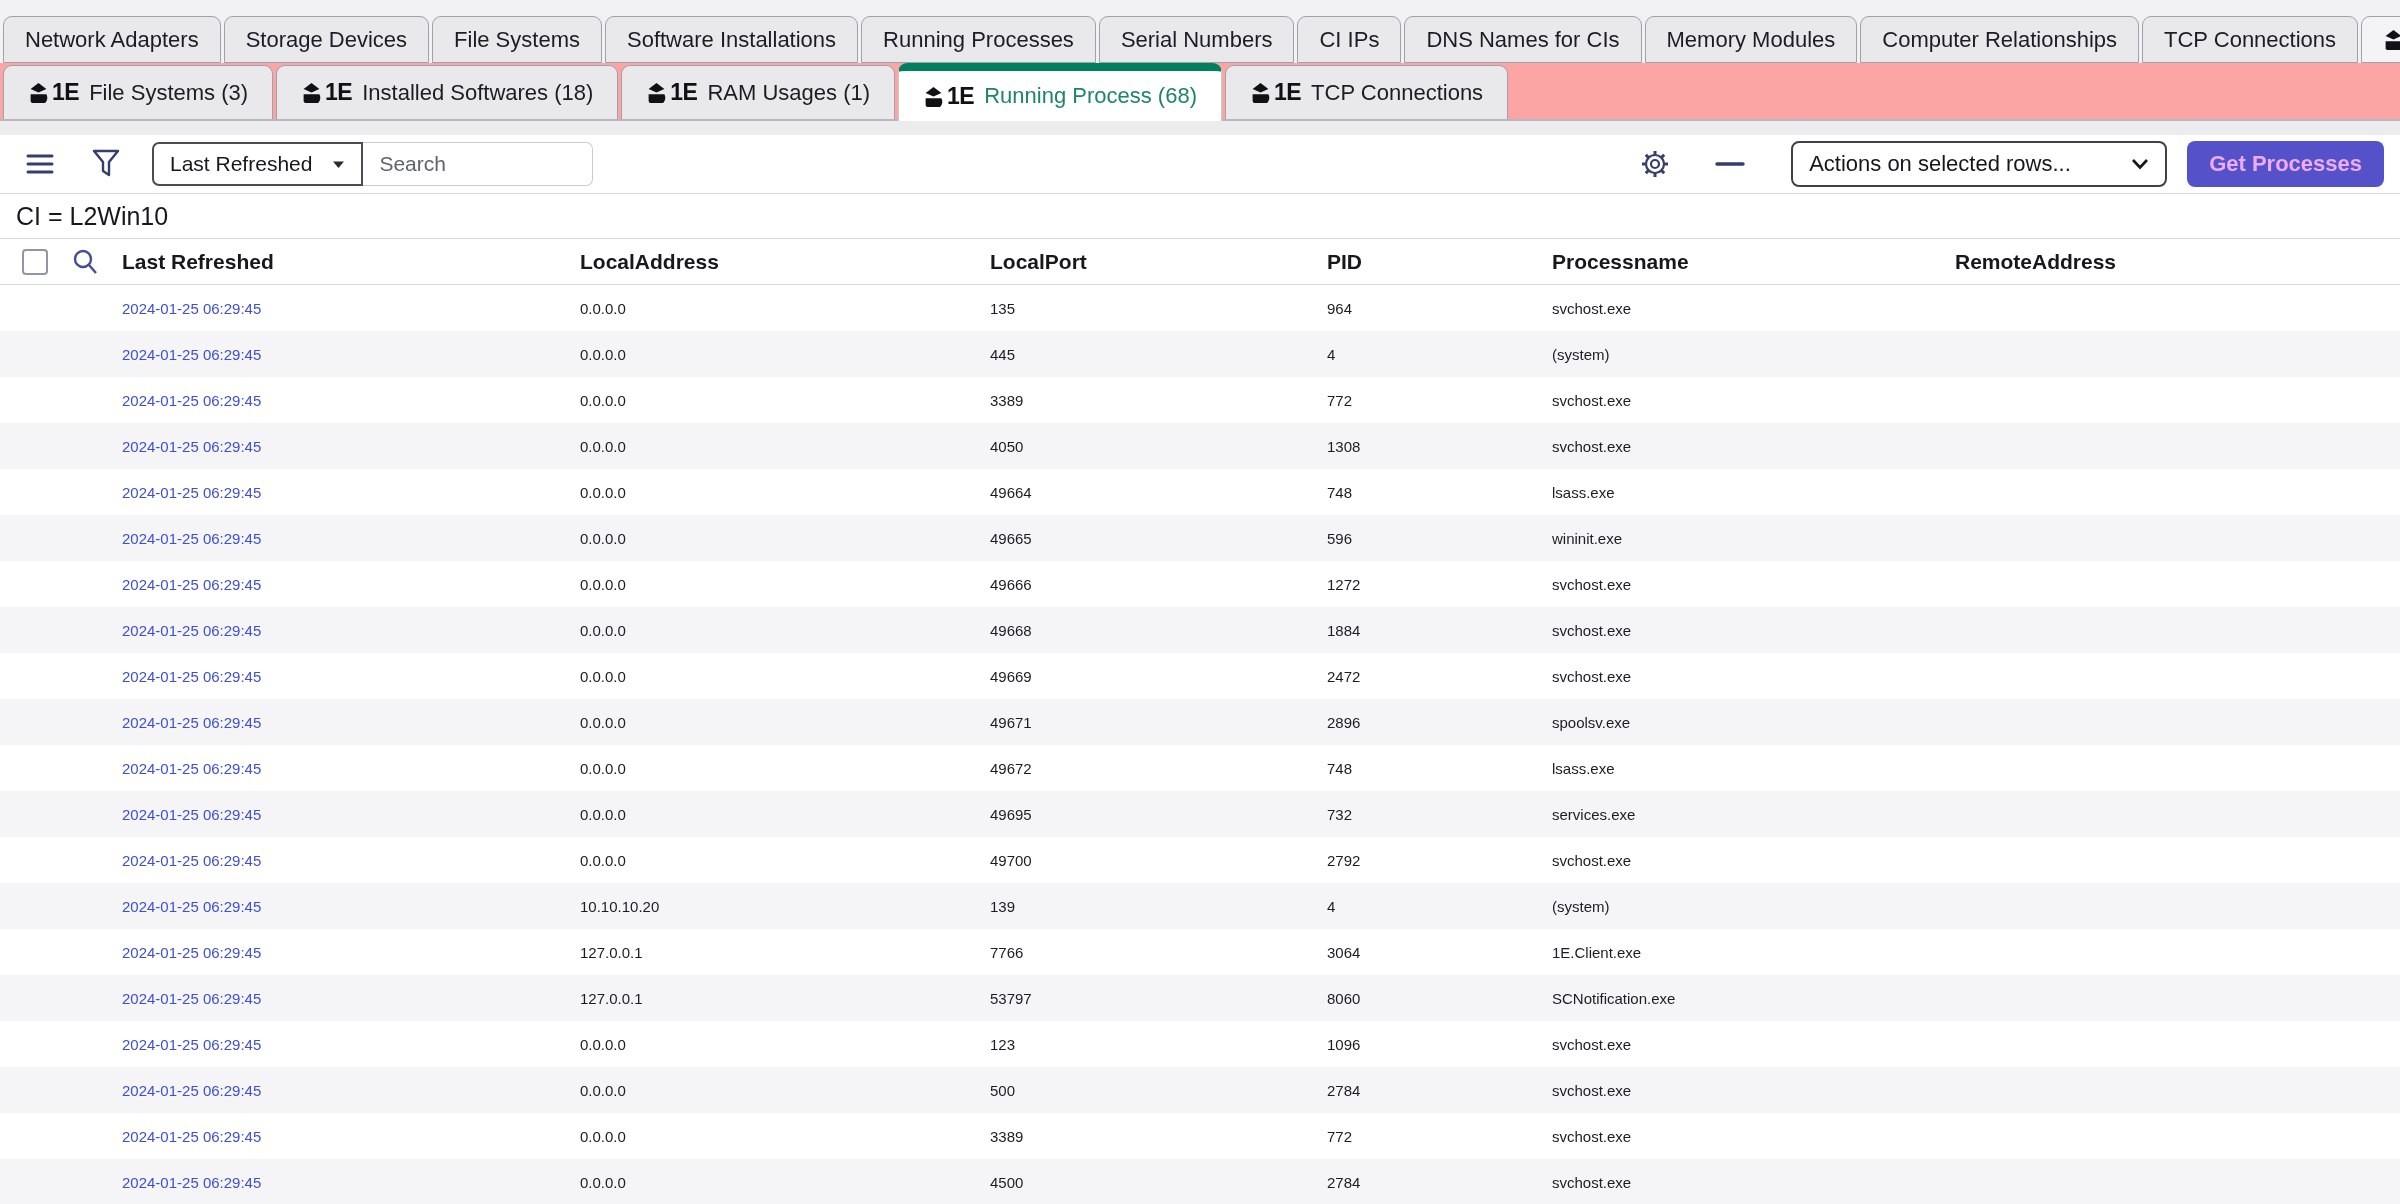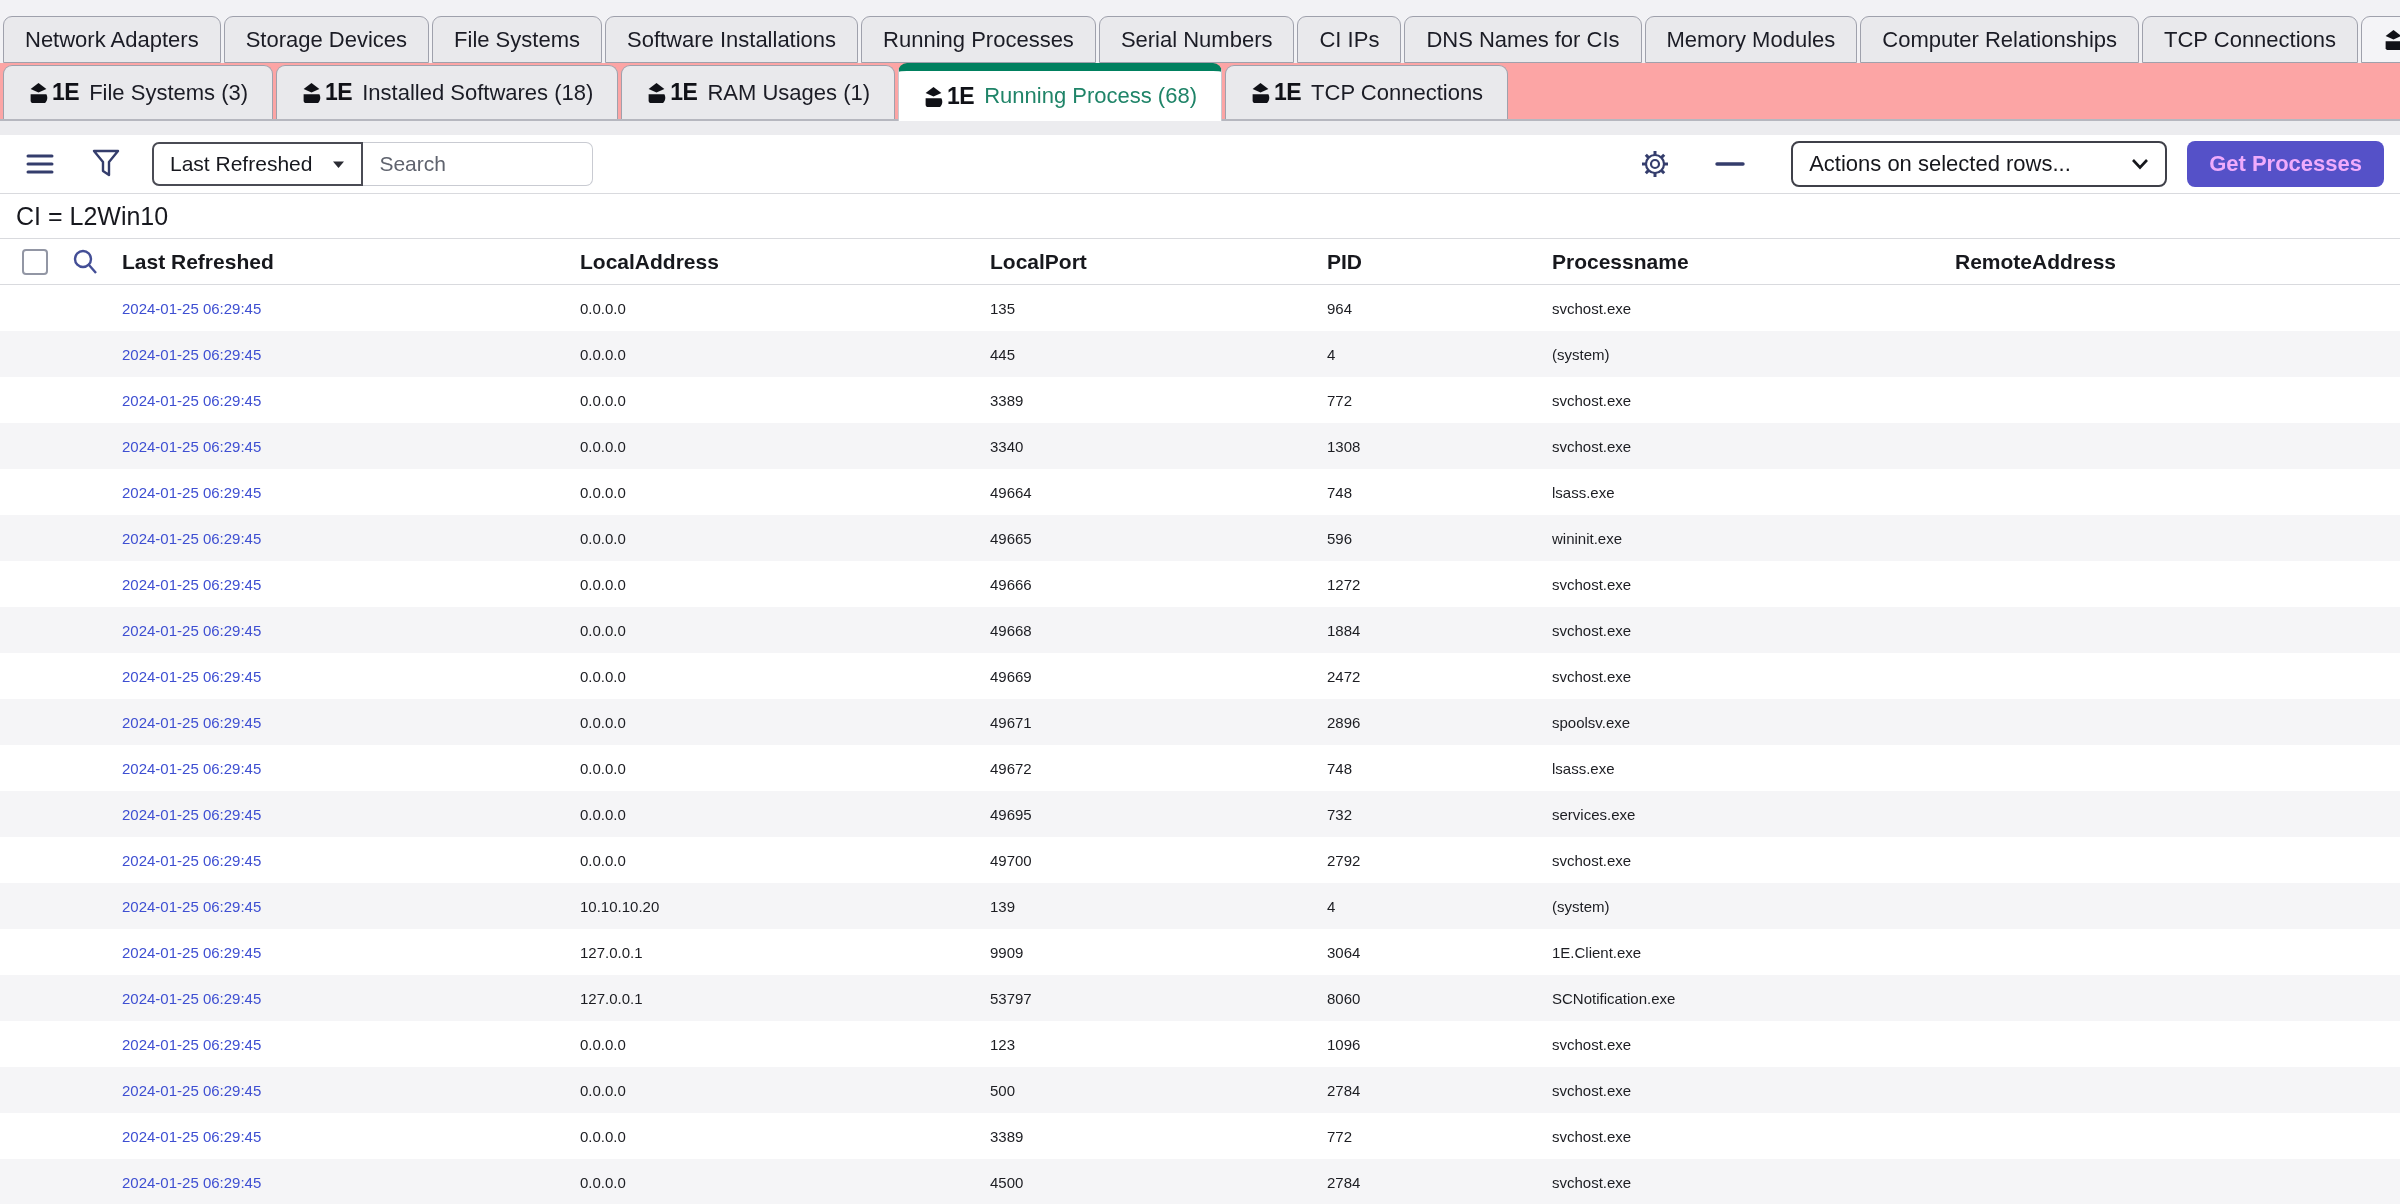--- a/index.html
+++ b/index.html
@@ -392,21 +392,21 @@
       <div>0.0.0.0</div>
       <div>3389</div>
       <div>772</div>
       <div>svchost.exe</div>
       <div></div>
     </div>
     <div class="trow grid-cols">
       <div class="selcol"></div>
       <div><a href="#" class="datelink">2024-01-25 06:29:45</a></div>
       <div>0.0.0.0</div>
-      <div>3340</div>
+      <div>4050</div>
       <div>1308</div>
       <div>svchost.exe</div>
       <div></div>
     </div>
     <div class="trow grid-cols">
       <div class="selcol"></div>
       <div><a href="#" class="datelink">2024-01-25 06:29:45</a></div>
       <div>0.0.0.0</div>
       <div>49664</div>
       <div>748</div>
@@ -491,21 +491,21 @@
       <div>10.10.10.20</div>
       <div>139</div>
       <div>4</div>
       <div>(system)</div>
       <div></div>
     </div>
     <div class="trow grid-cols">
       <div class="selcol"></div>
       <div><a href="#" class="datelink">2024-01-25 06:29:45</a></div>
       <div>127.0.0.1</div>
-      <div>9909</div>
+      <div>7766</div>
       <div>3064</div>
       <div>1E.Client.exe</div>
       <div></div>
     </div>
     <div class="trow grid-cols">
       <div class="selcol"></div>
       <div><a href="#" class="datelink">2024-01-25 06:29:45</a></div>
       <div>127.0.0.1</div>
       <div>53797</div>
       <div>8060</div>

